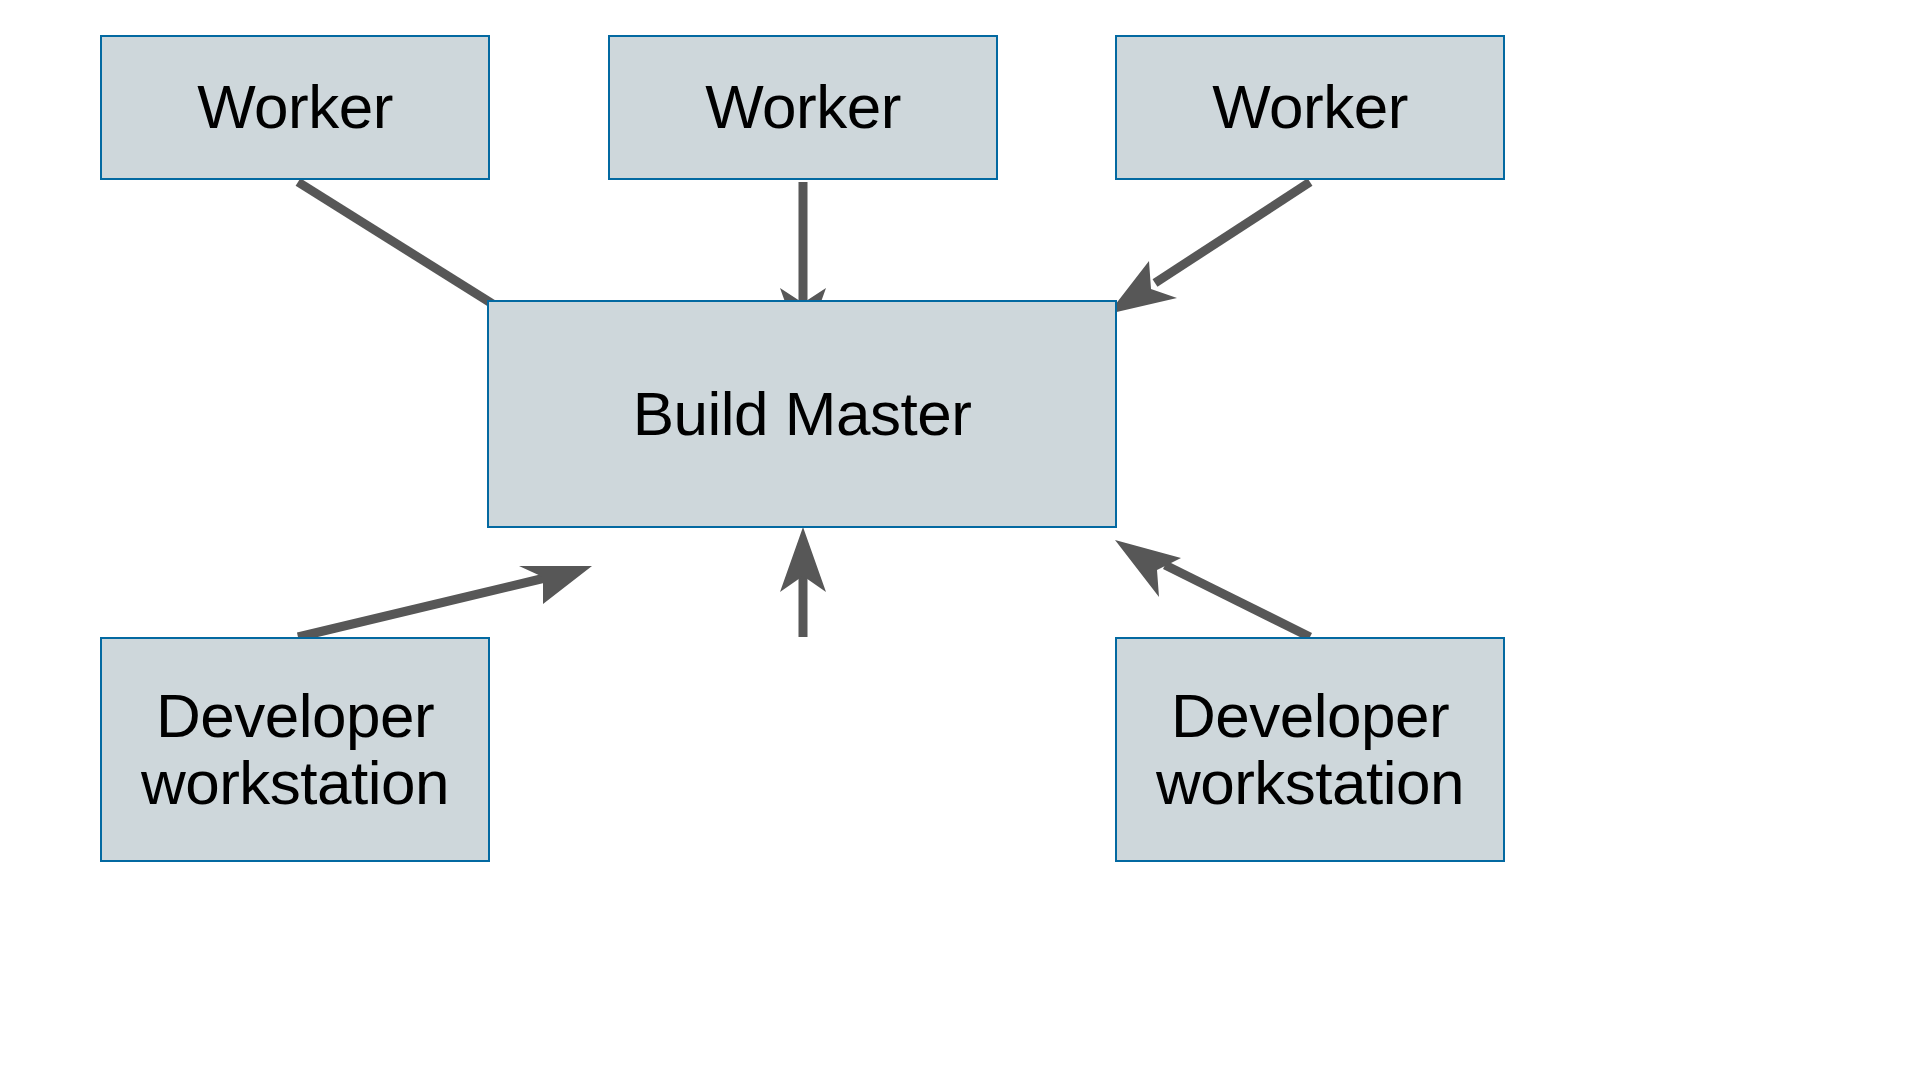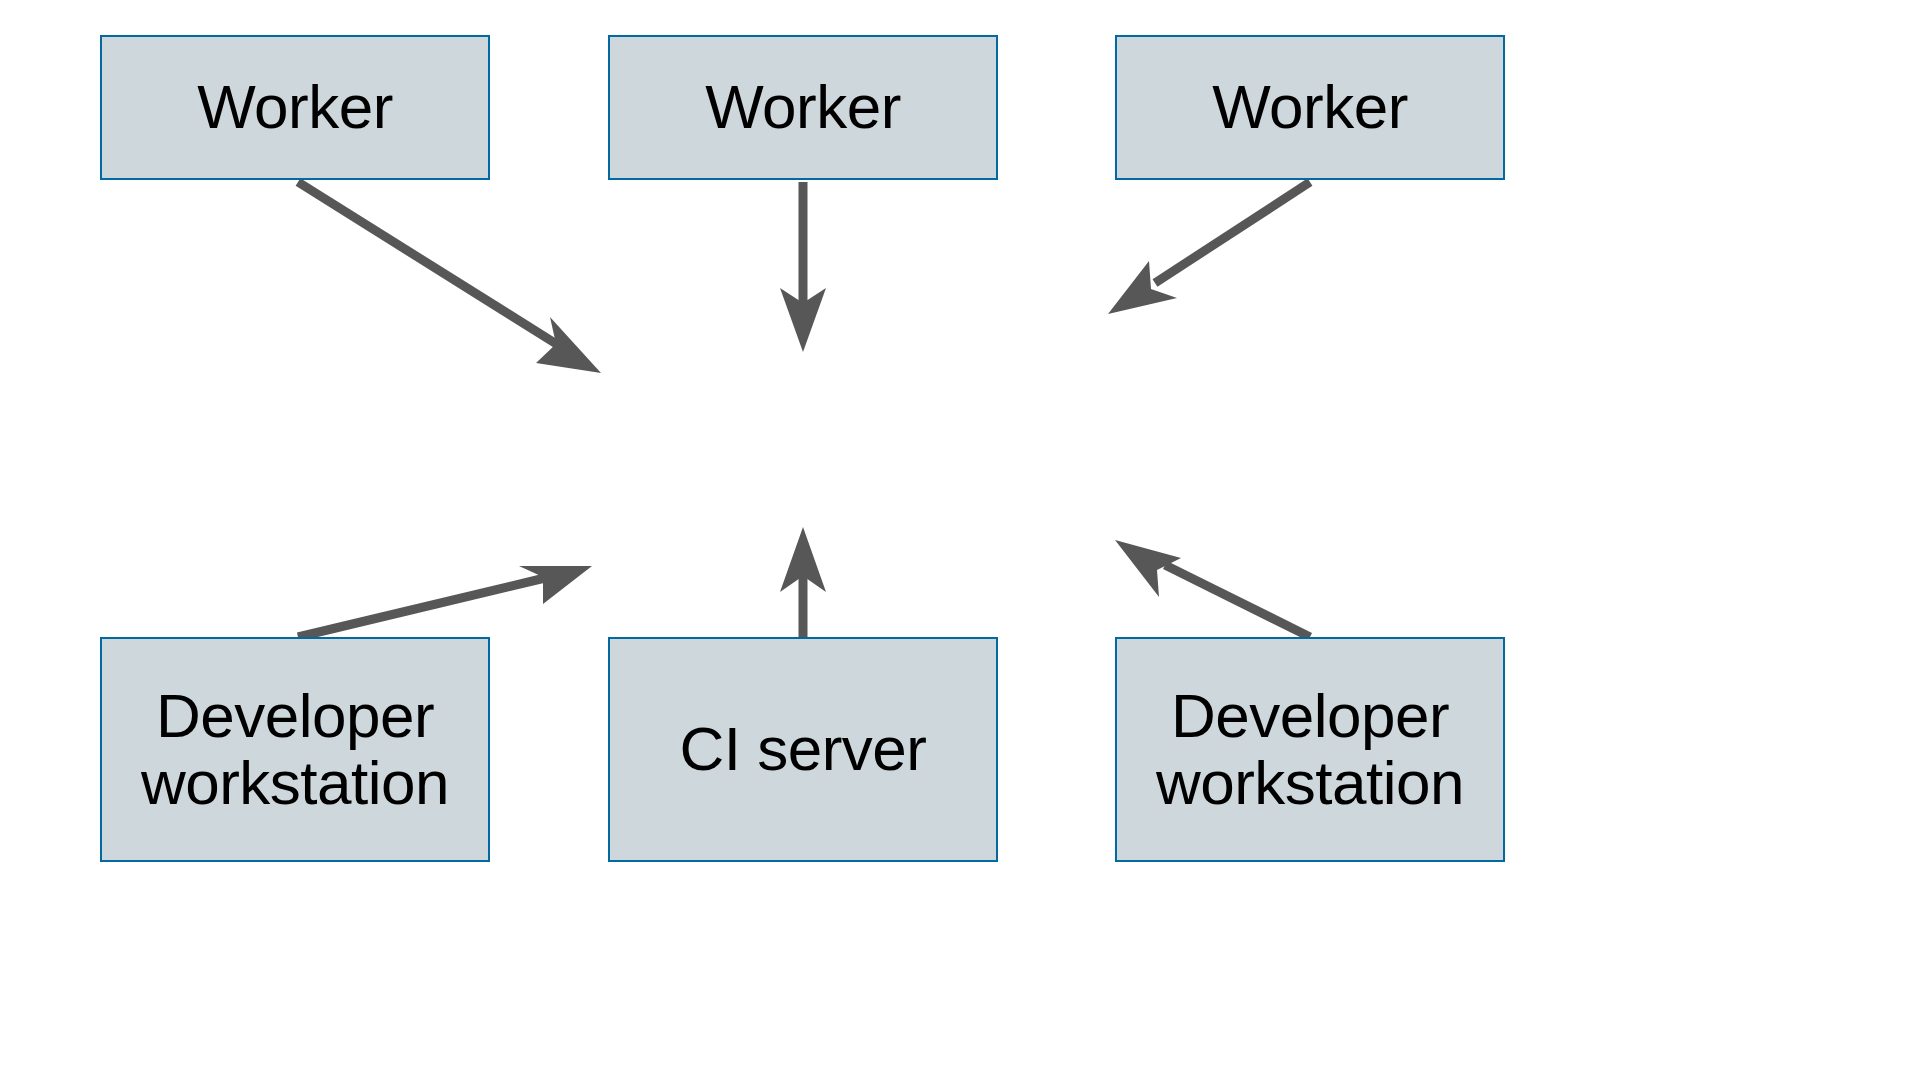--- a/index.html
+++ b/index.html
@@ -110,28 +110,28 @@
   </div>
 
   <div class="node" id="node-worker-mid">
     <span class="node-label">Worker</span>
   </div>
 
   <div class="node" id="node-worker-right">
     <span class="node-label">Worker</span>
   </div>
 
+  <div class="node" id="node-build-master">
+    <span class="node-label">Build Master</span>
+  </div>
 
   <div class="node" id="node-dev-left">
     <span class="node-label">Developer
 workstation</span>
   </div>
 
-  <div class="node" id="node-ci-server">
-    <span class="node-label">CI server</span>
-  </div>
 
   <div class="node" id="node-dev-right">
     <span class="node-label">Developer
 workstation</span>
   </div>
 
 </div>
 
 </body></html>

